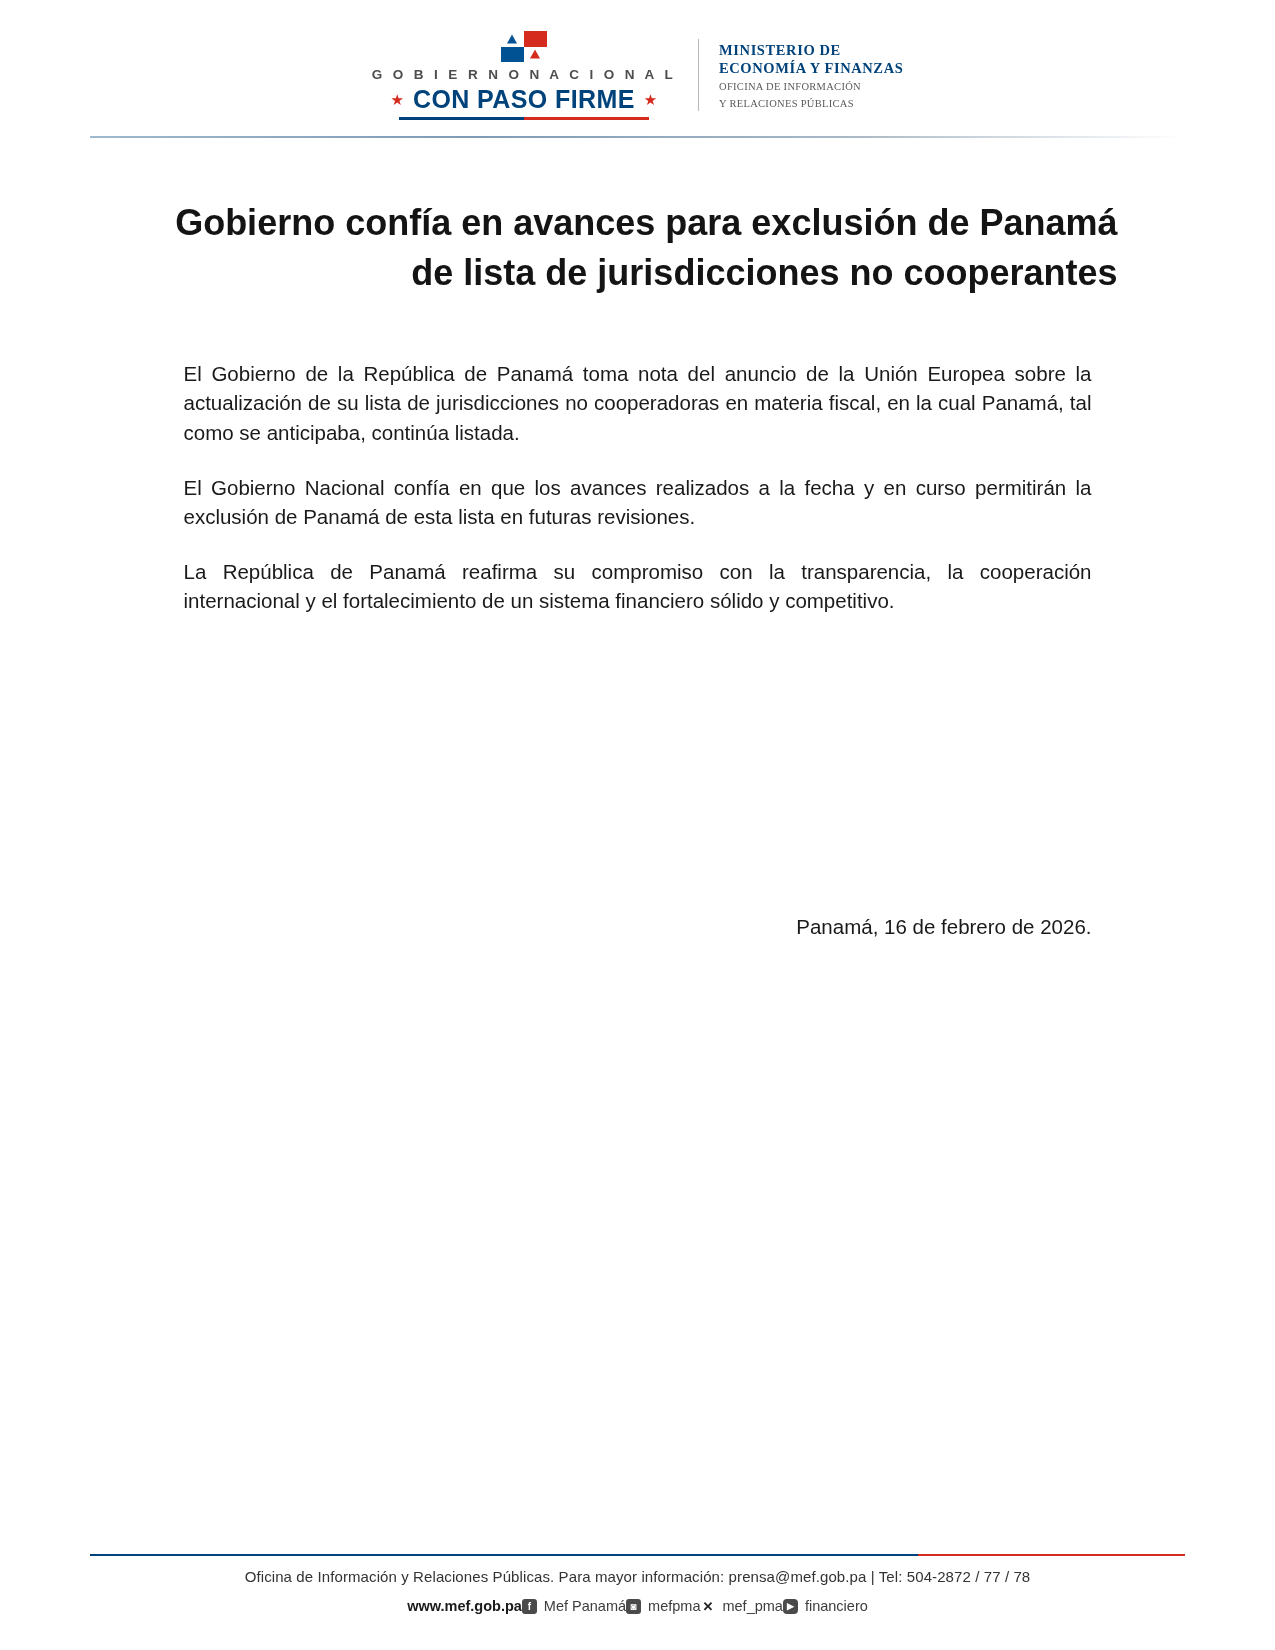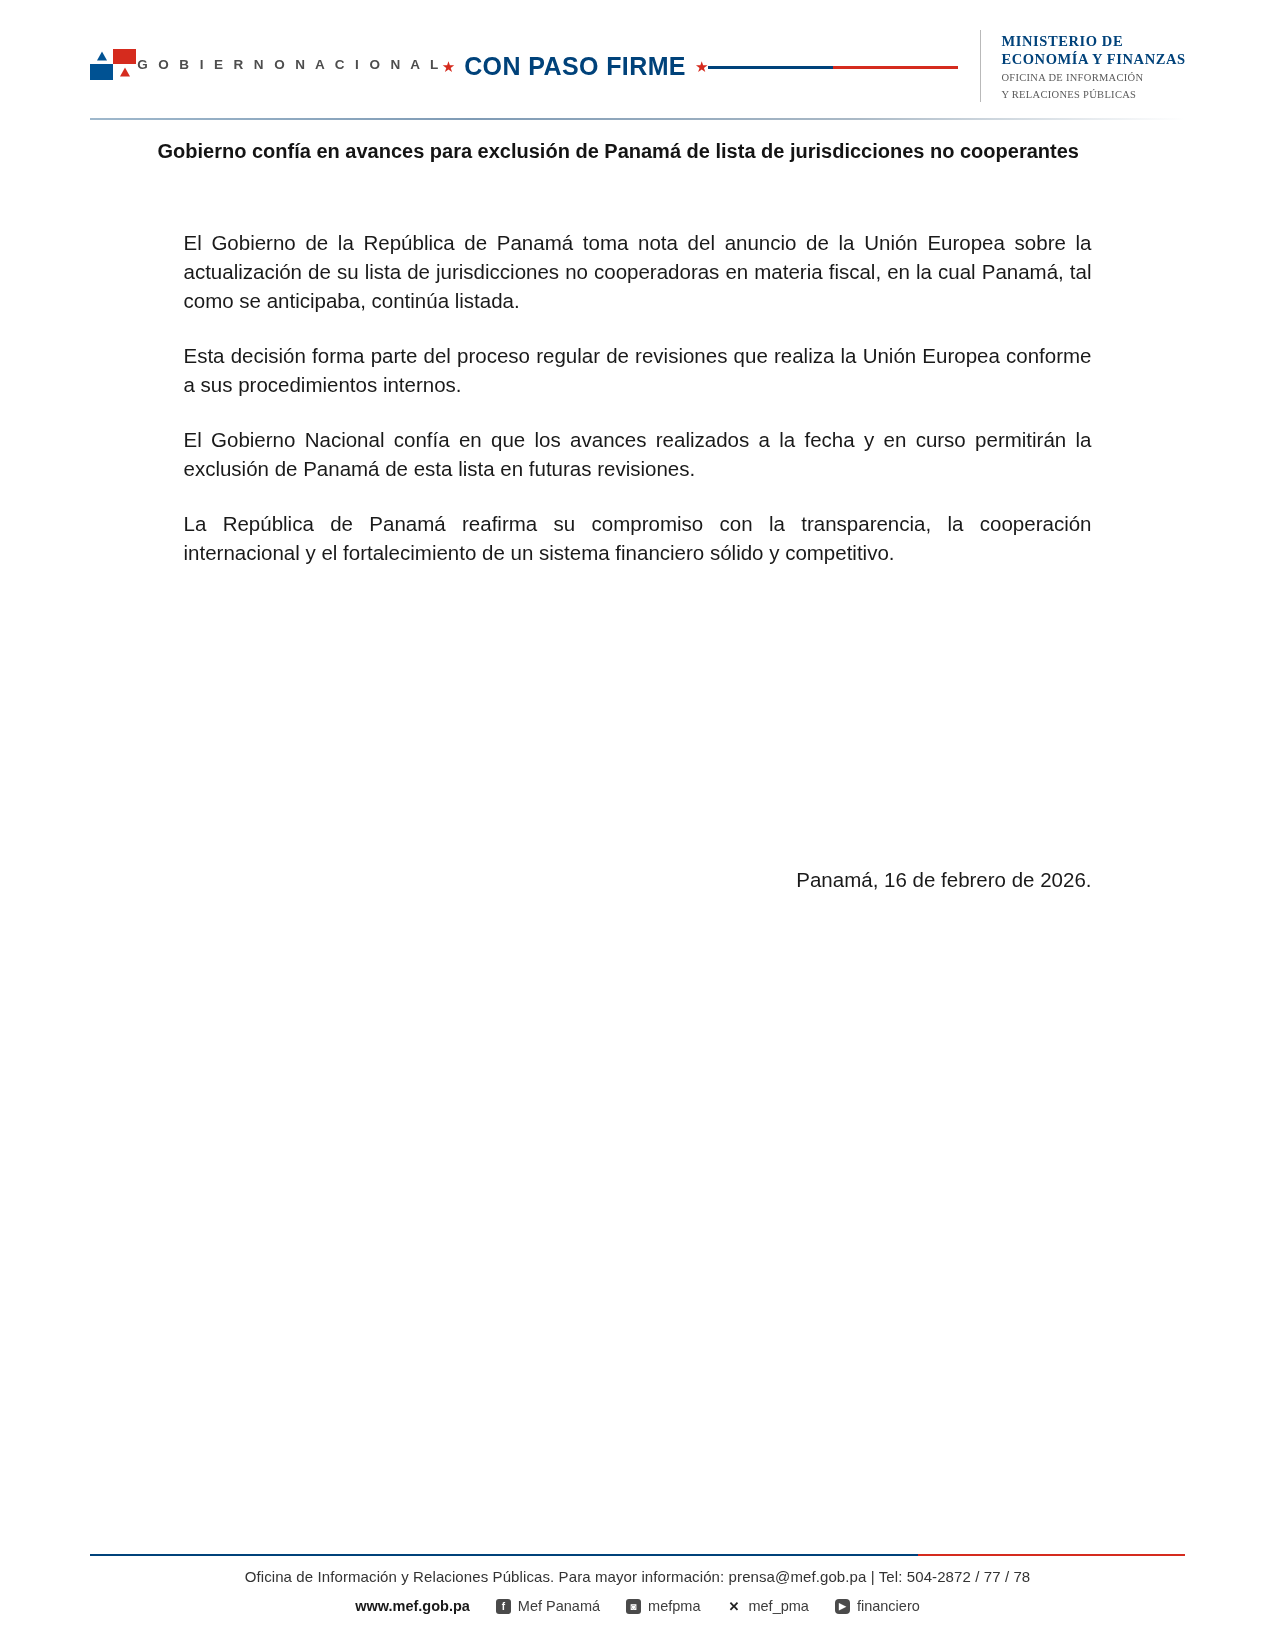--- a/index.html
+++ b/index.html
@@ -23,21 +23,21 @@
     justify-content: center;
     align-items: flex-start;
   }
   .logo-block {
     display: flex;
     align-items: center;
     gap: 0;
   }
   .gov-logo {
     display: flex;
-    flex-direction: row;
+    flex-direction: column;
     align-items: center;
     padding-right: 22px;
   }
   .flag {
     width: 46px;
     height: 31px;
     display: grid;
     grid-template-columns: 1fr 1fr;
     grid-template-rows: 1fr 1fr;
     margin-bottom: 4px;
@@ -136,24 +136,24 @@
 
   .header-rule {
     width: 1095px;
     height: 2px;
     margin: 16px auto 0 auto;
     background: linear-gradient(to right, #9fb8cc 0%, #7f9bb5 35%, #aab9c6 70%, #ffffff 100%);
   }
 
   
   .title {
-    margin: 18px auto 0 auto;
+    margin: 60px auto 0 auto;
     width: 960px;
-    text-align: left;
-    font-size: 20px;
+    text-align: right;
+    font-size: 36px;
     font-weight: 700;
     line-height: 1.38;
     color: #141414;
   }
 
   
   .content {
     margin: 62px auto 16px auto;
     width: 908px;
   }
@@ -194,21 +194,20 @@
     font-size: 15px;
     color: #333333;
     letter-spacing: 0.1px;
   }
   .footer-line1 .bold { font-weight: 400; }
   .footer-line2 {
     margin-top: 13px;
     display: flex;
     justify-content: center;
     align-items: center;
-    gap: 26px;
     font-size: 14.5px;
     color: #3d3d3d;
   }
   .footer-line2 .site {
     font-weight: 700;
     color: #1a1a1a;
   }
   .social {
     display: flex;
     align-items: center;
@@ -271,21 +270,20 @@
     </div>
 
   </div>
 </div>
 <div class="header-rule"></div>
 
 <h1 class="title">Gobierno confía en avances para exclusión de Panamá de lista de jurisdicciones no cooperantes</h1>
 
 <div class="content">
   <p>El Gobierno de la República de Panamá toma nota del anuncio de la Unión Europea sobre la actualización de su lista de jurisdicciones no cooperadoras en materia fiscal, en la cual Panamá, tal como se anticipaba, continúa listada.</p>
-  <p>Esta decisión forma parte del proceso regular de revisiones que realiza la Unión Europea conforme a sus procedimientos internos.</p>
   <p>El Gobierno Nacional confía en que los avances realizados a la fecha y en curso permitirán la exclusión de Panamá de esta lista en futuras revisiones.</p>
   <p>La República de Panamá reafirma su compromiso con la transparencia, la cooperación internacional y el fortalecimiento de un sistema financiero sólido y competitivo.</p>
 </div>
 
 <div class="signature">Panamá, 16 de febrero de 2026.</div>
 
 <div class="footer">
   <div class="footer-rule">
     <div class="fr-blue"></div>
       <div class="fr-red"></div>

